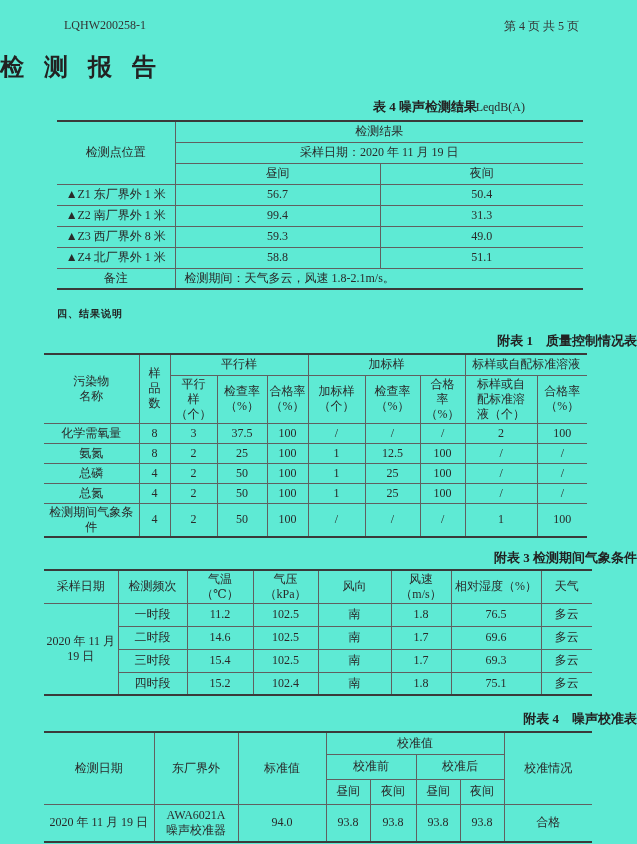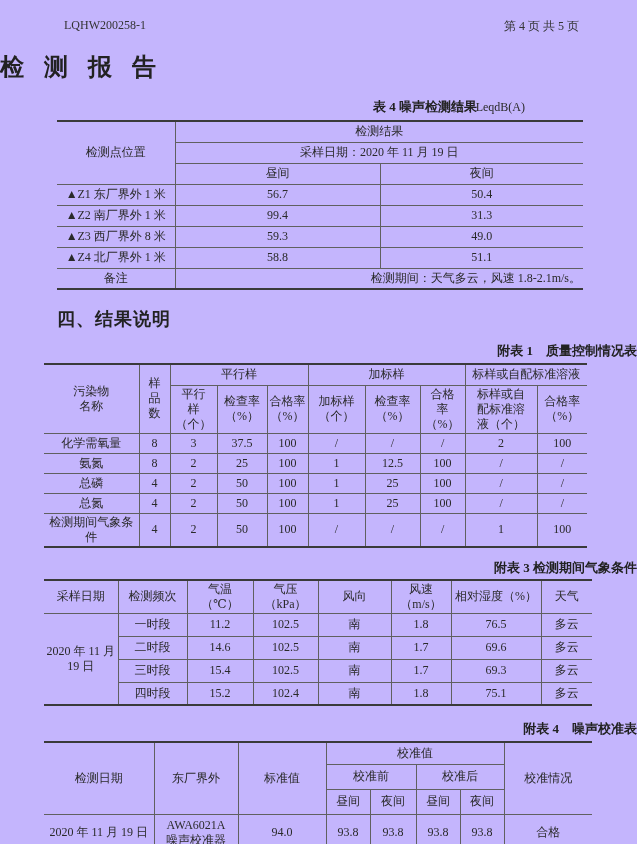--- a/index.html
+++ b/index.html
@@ -5,21 +5,21 @@
   html,body{margin:0;padding:0;}
   body{
     background:#e9e9e7;
     font-family:"Liberation Serif","DejaVu Serif",serif;
     -webkit-font-smoothing:antialiased;
   }
   .page{
     position:relative;
     width:637px;height:844px;
     margin:0 auto;
-    background:#c4b5fd;
+    background:#5eead4;
     color:#262626;
     overflow:hidden;
     box-sizing:border-box;
     padding-top:18px;
   }
   .page-header{
     display:flex;justify-content:space-between;
     padding:0 58px 0 64px;
     font-size:12px;color:#333;
   }
@@ -40,42 +40,42 @@
     text-align:right;
     font-size:13px;font-weight:bold;color:#222;
   }
   .cap-row.t4 .cap{right:160px;left:60px;}
   .cap-row .unit{
     position:absolute;right:112px;top:1px;
     font-size:12px;color:#2a2a2a;
   }
   .sec-heading{
     margin:17px 0 0 57px;
-    font-size:18px;font-weight:bold;color:#222;
+    font-size:10px;font-weight:bold;color:#222;
     letter-spacing:1px;
   }
   table.tbl{
     border-collapse:collapse;
     table-layout:fixed;
     font-size:12px;
     color:#2a2a2a;
     border-top:2px solid #3a3a3a;
     border-bottom:2px solid #3a3a3a;
   }
   table.tbl td{
     border:1px solid #606060;
     text-align:center;
     vertical-align:middle;
     padding:1px 2px;
     line-height:1.25;
     overflow:hidden;
   }
   table.tbl tr td:first-child{border-left:none;}
   table.tbl tr td:last-child{border-right:none;}
-  table.tbl td.left{text-align:right;padding-left:9px;}
+  table.tbl td.left{text-align:left;padding-left:9px;}
   table.tbl td.ml{white-space:pre-line;}
   .t4tbl{margin:4px 0 0 57px;width:526px;}
   .t4tbl tr{height:21px;}
   .qctbl{margin:3px 0 0 44px;width:543px;}
   .qctbl tr.h1{height:21px;}
   .qctbl tr.h2{height:42px;}
   .qctbl tr.d{height:20px;}
   .wxtbl{margin:2px 0 0 44px;width:548px;}
   .wxtbl tr{height:23px;}
   .cbtbl{margin:3px 0 0 44px;width:548px;}

